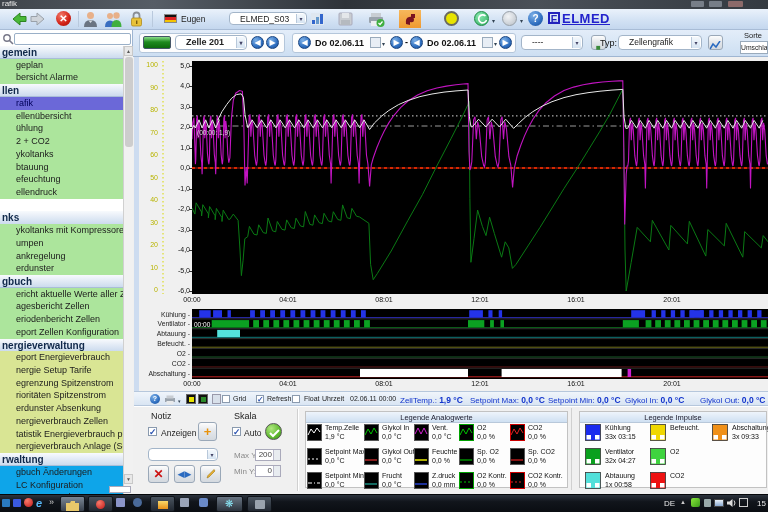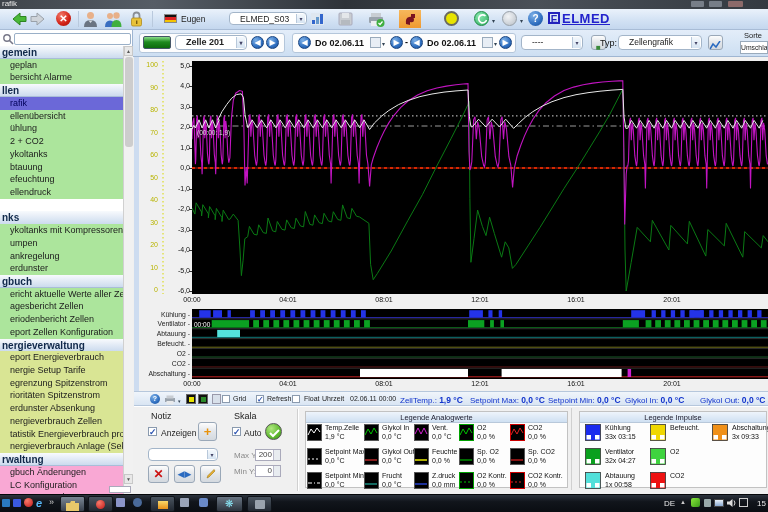--- a/index.html
+++ b/index.html
@@ -11,24 +11,24 @@
 
 #tb2{position:absolute;left:0;top:30px;width:768px;height:27px;background:linear-gradient(#e3edf9,#cddff2);border-bottom:1px solid #9fb6d2}
 .wbox{position:absolute;background:#fdfdfd;border:1px solid #b4c6da;border-radius:3px}
 .combo{position:absolute;background:#fff;border:1px solid #a3b5c9;border-radius:4px;font-size:8.5px;color:#222;padding:1px 10px}
 .combo i{position:absolute;right:1px;top:1px;bottom:1px;width:9px;background:linear-gradient(#f4f8fc,#d6e4f2);border-left:1px solid #b8c8da;font-style:normal;color:#446;font-size:6px;text-align:center;line-height:10px}
 .cbtn{position:absolute;width:13px;height:13px;border-radius:50%;background:radial-gradient(circle at 35% 30%,#7fb2e8,#2f6fc0 60%,#1b4d92);border:1px solid #1a4580;color:#fff;font-size:8px;text-align:center;line-height:12px}
 
 #side{position:absolute;left:0;top:30px;width:133px;height:464px;background:#fff;border-right:1px solid #9fb6d2}
 #search{position:absolute;left:14px;top:3px;width:117px;height:12px;background:#fff;border:1px solid #9ab0c8;border-radius:2px}
 .sh{position:absolute;left:0;width:123px;height:13.2px;background:linear-gradient(#f8fafd,#ccdbee);border-bottom:1px solid #a9bed8;color:#10284a;font-weight:bold;font-size:10px;line-height:13px;padding-left:2px}
-.si,.ss,.se,.sy{position:absolute;left:0;width:123px;height:13.2px;font-size:9px;line-height:12.5px;color:#1c1c1c;padding-left:10px;white-space:nowrap;overflow:hidden}
+.si,.ss,.se,.sy{position:absolute;left:0;width:123px;height:13.2px;font-size:9px;line-height:12.5px;color:#1c1c1c;padding-left:16px;white-space:nowrap;overflow:hidden}
 .si{background:#ace59c}
 .se{background:#d9e594}
-.sy{background:#f9a8d4}
+.sy{background:#0ea5e9}
 .ss{background:#6b68d8;color:#00005a}
 #sscroll{position:absolute;left:123px;top:16px;width:10px;height:448px;background:#f1f1f1;border-left:1px solid #d0d0d0}
 
 #gutter{position:absolute;left:134px;top:57px;width:634px;height:349px;background:#f0f0f0}
 #chart{position:absolute;left:192px;top:61px;width:576px;height:233px;background:#000}
 #tlpanel{position:absolute;left:192px;top:309px;width:576px;height:70px;background:#000}
 .yl{position:absolute;left:160px;width:30px;text-align:right;font-size:7px;color:#111}
 .ytick{position:absolute;left:189px;width:3px;height:1px;background:#333}
 .yyl{position:absolute;left:138px;width:20px;text-align:right;font-size:7px;color:#b8b400}
 .xl{position:absolute;width:28px;text-align:center;font-size:7px;color:#111}

